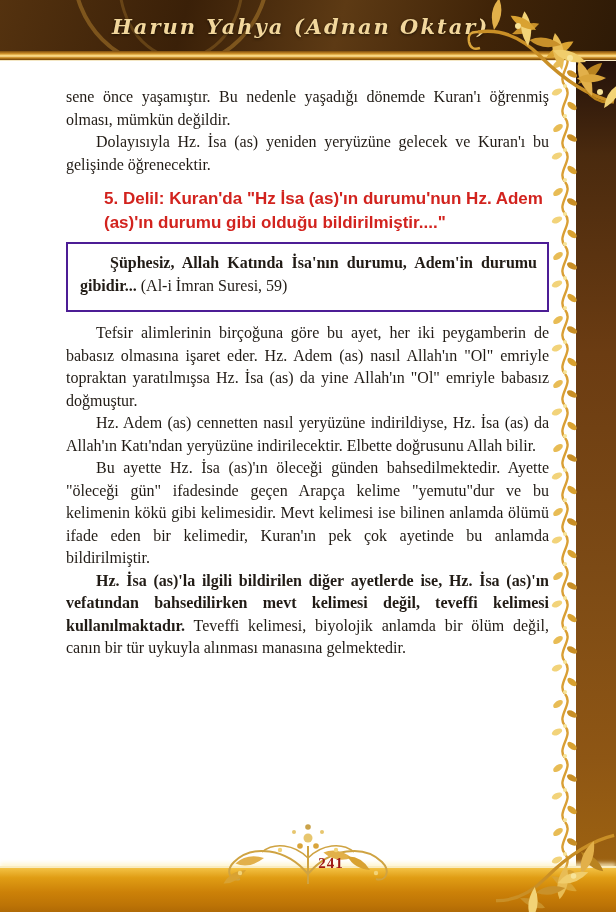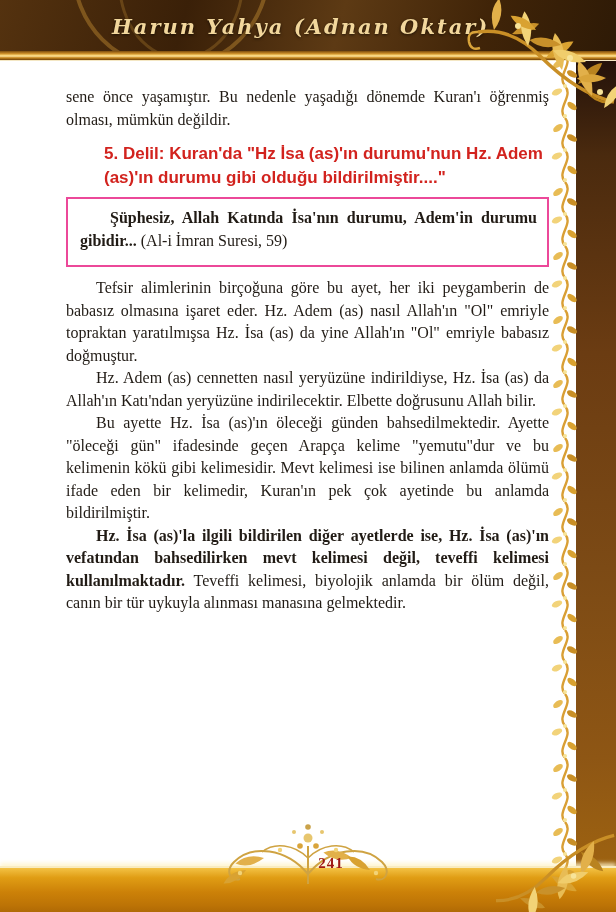--- a/index.html
+++ b/index.html
@@ -63,21 +63,21 @@
   }
   .content p{margin:0;text-indent:30px;}
   .content p.noindent{text-indent:0;}
   .red-heading{
     font-family:"Liberation Sans","DejaVu Sans",sans-serif;
     font-weight:bold;color:var(--heading-red,#d2231e);
     font-size:17px;line-height:23.5px;text-align:left;
     margin:11px 0 8px 38px;
   }
   .quote-box{
-    border:2px solid #ec4899;background:#fff;
+    border:2px solid #4c1d95;background:#fff;
     margin:4px 0 10px 0;padding:8px 10px 13px 12px;
   }
   .quote-box p{margin:0;text-indent:30px;text-align:justify;}
   .b{font-weight:bold;}
 </style>
 </head>
 <body>
 
 <div class="page">
 
@@ -163,20 +163,21 @@
     <circle cx="78" cy="32" r="2.2" fill="#f2d377"></circle>
     <circle cx="134" cy="32" r="2.2" fill="#f2d377"></circle>
     <circle cx="38" cy="55" r="2.2" fill="#f2d377"></circle>
     <circle cx="174" cy="55" r="2.2" fill="#f2d377"></circle>
   </svg>
 
   <div class="page-number">241</div>
 
   <div class="content">
     <p class="noindent">sene önce yaşamıştır. Bu nedenle yaşadığı dönemde Kuran'ı öğrenmiş olması, mümkün değildir.</p>
+    <p>Dolayısıyla Hz. İsa (as) yeniden yeryüzüne gelecek ve Kuran'ı bu gelişinde öğrenecektir.</p>
 
     <div class="red-heading">5. Delil: Kuran'da "Hz İsa (as)'ın durumu'nun Hz. Adem (as)'ın durumu gibi olduğu bildirilmiştir...."</div>
 
     <div class="quote-box">
       <p><span class="b">Şüphesiz, Allah Katında İsa'nın durumu, Adem'in durumu gibidir...</span><span> (Al-i İmran Suresi, 59)</span></p>
     </div>
 
     <p>Tefsir alimlerinin birçoğuna göre bu ayet, her iki peygamberin de babasız olmasına işaret eder. Hz. Adem (as) nasıl Allah'ın "Ol" emriyle topraktan yaratılmışsa Hz. İsa (as) da yine Allah'ın "Ol" emriyle babasız doğmuştur.</p>
     <p>Hz. Adem (as) cennetten nasıl yeryüzüne indirildiyse, Hz. İsa (as) da Allah'ın Katı'ndan yeryüzüne indirilecektir. Elbette doğrusunu Allah bilir.</p>
 

